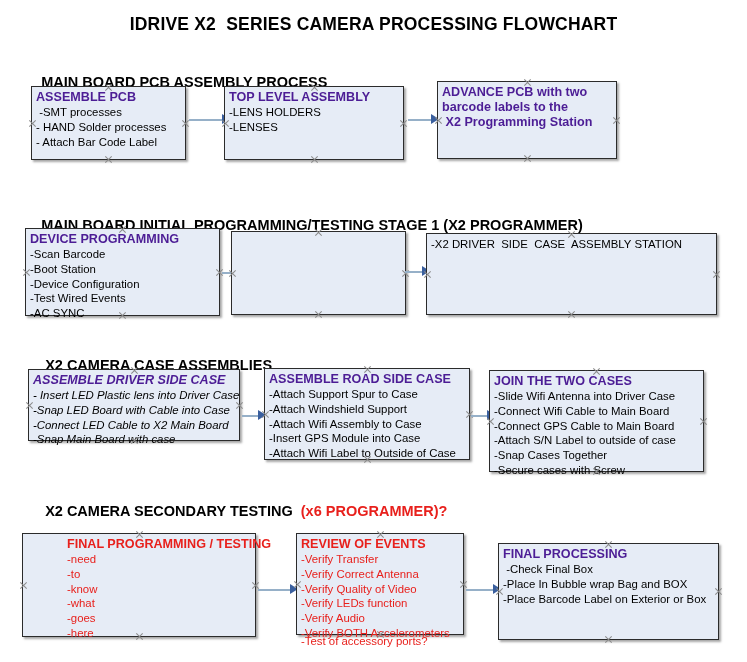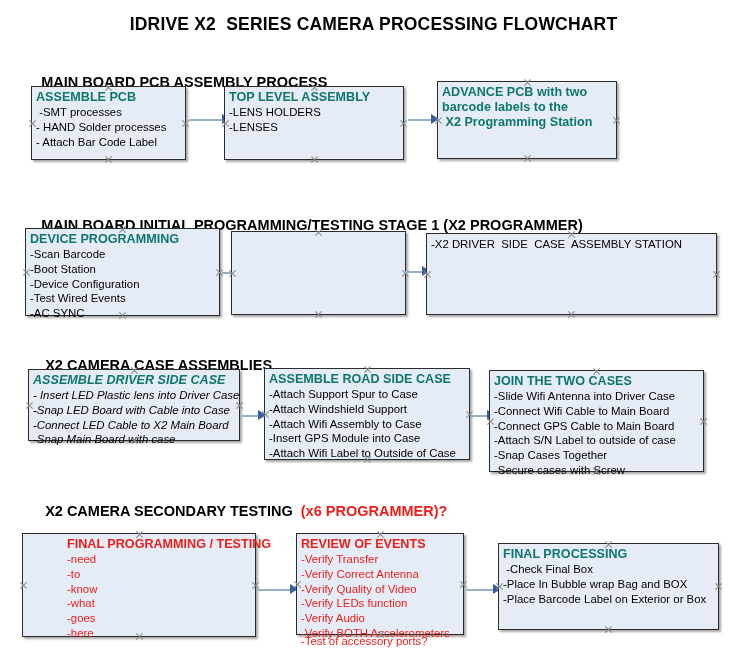--- a/index.html
+++ b/index.html
@@ -39,21 +39,21 @@
     background:#e6ecf6;
     border:1px solid #2b2b2b;
     box-shadow:2px 2px 2px rgba(120,120,120,.65);
     box-sizing:border-box;
     overflow:visible;
   }
   .node .title{
     font-size:12.6px;
     font-weight:bold;
     line-height:1.18;
-    color:#0f766e;
+    color:#4c1d95;
     white-space:pre;
   }
   .node .line{
     font-size:11.4px;
     line-height:1.30;
     color:#000;
     white-space:pre;
   }
   .node.red .title,.node.red .line{color:#e8201c;}
   .node .body{padding:3px 3px 0 4px;}
@@ -299,21 +299,21 @@
     <span class="handle" style="left:50%;top:100%;"></span>
     <span class="handle" style="left:0;top:50%;"></span>
     <span class="handle" style="left:100%;top:50%;"></span>
   </div>
 
   <div class="conn" style="left:466px;top:584px;width:36px;">
     <div class="shaft" style="width:28px;"></div>
     <div class="head" style="left:27px;"></div>
   </div>
 
-  <div class="node" style="left:498px;top:543px;width:221px;height:87px;">
+  <div class="node" style="left:498px;top:543px;width:221px;height:97px;">
     <div class="body">
       <div class="title">FINAL PROCESSING</div>
       <div class="line"> -Check Final Box</div>
       <div class="line">-Place In Bubble wrap Bag and BOX</div>
       <div class="line">-Place Barcode Label on Exterior or Box</div>
     </div>
     <span class="handle" style="left:50%;top:0;"></span>
     <span class="handle" style="left:50%;top:100%;"></span>
     <span class="handle" style="left:0;top:50%;"></span>
     <span class="handle" style="left:100%;top:50%;"></span>

